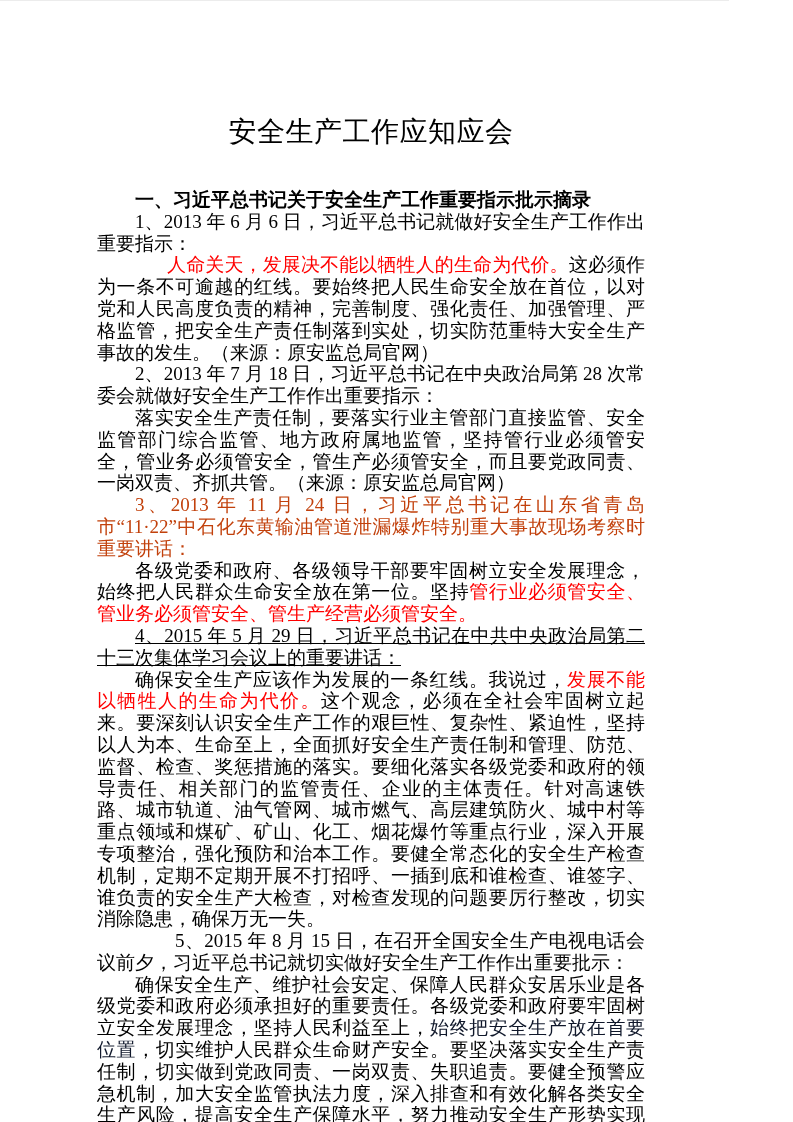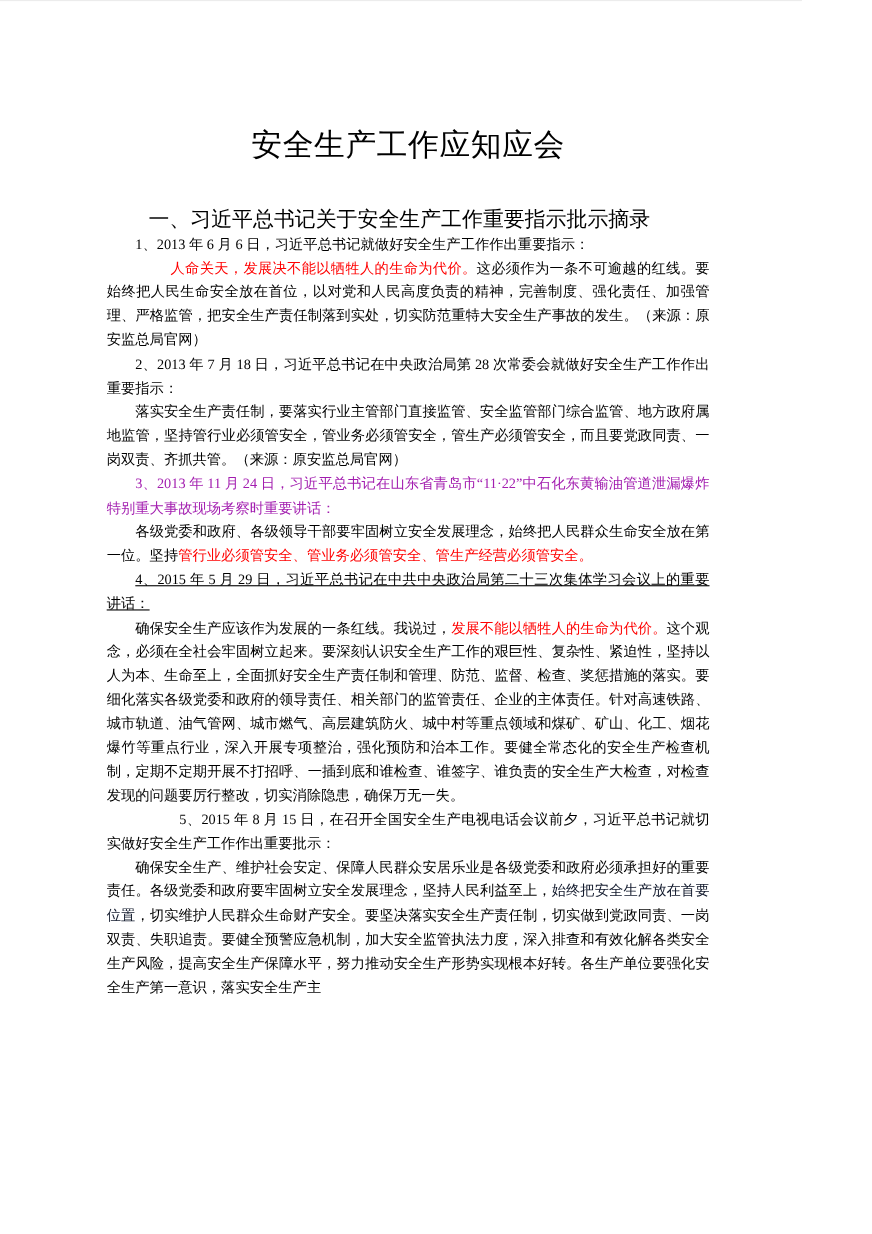--- a/index.html
+++ b/index.html
@@ -25,50 +25,50 @@
     font-family: "Liberation Sans", "DejaVu Sans", sans-serif;
     font-weight: 500;
     font-size: 28px;
     line-height: 40px;
     letter-spacing: 0.5px;
   }
   .section-heading {
     margin: 0;
     text-indent: 2em;
     font-family: "Liberation Sans", "DejaVu Sans", sans-serif;
-    font-weight: 400;
+    font-weight: 700;
     font-size: 19px;
     line-height: 21.8px;
     text-align: justify;
   }
   .para {
     margin: 0;
     text-indent: 2em;
-    font-size: 13px;
+    font-size: 19px;
     line-height: 21.8px;
     text-align: justify;
     text-justify: inter-ideograph;
   }
   .para span { display: inline; }
 </style>
 </head>
 <body>
 
 <div class="page">
   <h1 class="doc-title">安全生产工作应知应会</h1>
 
   <div>
     <p class="section-heading">一、习近平总书记关于安全生产工作重要指示批示摘录</p>
 
     <div>
         <p class="para"><span style="color: rgb(0, 0, 0);">1、2013 年 6 月 6 日，习近平总书记就做好安全生产工作作出重要指示：</span></p>
         <p class="para"><span style="color: rgb(255, 0, 0); margin-left: 32px;">人命关天，发展决不能以牺牲人的生命为代价。</span><span style="color: rgb(0, 0, 0);">这必须作为一条不可逾越的红线。要始终把人民生命安全放在首位，以对党和人民高度负责的精神，完善制度、强化责任、加强管理、严格监管，把安全生产责任制落到实处，切实防范重特大安全生产事故的发生。（来源：原安监总局官网）</span></p>
         <p class="para"><span style="color: rgb(0, 0, 0);">2、2013 年 7 月 18 日，习近平总书记在中央政治局第 28 次常委会就做好安全生产工作作出重要指示：</span></p>
         <p class="para"><span style="color: rgb(0, 0, 0); font-family: Liberation Serif, serif;">落实安全生产责任制，要落实行业主管部门直接监管、安全监管部门综合监管、地方政府属地监管，坚持管行业必须管安全，管业务必须管安全，管生产必须管安全，而且要党政同责、一岗双责、齐抓共管。（来源：原安监总局官网）</span></p>
-        <p class="para"><span style="color: #a21caf;">3、2013 年 11 月 24 日，习近平总书记在山东省青岛市“11·22”中石化东黄输油管道泄漏爆炸特别重大事故现场考察时重要讲话：</span></p>
+        <p class="para"><span style="color: #c2410c;">3、2013 年 11 月 24 日，习近平总书记在山东省青岛市“11·22”中石化东黄输油管道泄漏爆炸特别重大事故现场考察时重要讲话：</span></p>
         <p class="para"><span style="color: rgb(0, 0, 0);">各级党委和政府、各级领导干部要牢固树立安全发展理念，始终把人民群众生命安全放在第一位。坚持</span><span style="color: rgb(255, 0, 0);">管行业必须管安全、管业务必须管安全、管生产经营必须管安全。</span></p>
         <p class="para"><span style="color: rgb(0, 0, 0); text-decoration: underline;">4、2015 年 5 月 29 日，习近平总书记在中共中央政治局第二十三次集体学习会议上的重要讲话：</span></p>
         <p class="para"><span style="color: rgb(0, 0, 0);">确保安全生产应该作为发展的一条红线。我说过，</span><span style="color: rgb(255, 0, 0);">发展不能以牺牲人的生命为代价。</span><span style="color: rgb(0, 0, 0);">这个观念，必须在全社会牢固树立起来。要深刻认识安全生产工作的艰巨性、复杂性、紧迫性，坚持以人为本、生命至上，全面抓好安全生产责任制和管理、防范、监督、检查、奖惩措施的落实。要细化落实各级党委和政府的领导责任、相关部门的监管责任、企业的主体责任。针对高速铁路、城市轨道、油气管网、城市燃气、高层建筑防火、城中村等重点领域和煤矿、矿山、化工、烟花爆竹等重点行业，深入开展专项整治，强化预防和治本工作。要健全常态化的安全生产检查机制，定期不定期开展不打招呼、一插到底和谁检查、谁签字、谁负责的安全生产大检查，对检查发现的问题要厉行整改，切实消除隐患，确保万无一失。</span></p>
         <p class="para"><span style="color: rgb(0, 0, 0); margin-left: 40px;">5、2015 年 8 月 15 日，在召开全国安全生产电视电话会议前夕，习近平总书记就切实做好安全生产工作作出重要批示：</span></p>
         <p class="para"><span style="color: rgb(0, 0, 0);">确保安全生产、维护社会安定、保障人民群众安居乐业是各级党委和政府必须承担好的重要责任。各级党委和政府要牢固树立安全发展理念，坚持人民利益至上，</span><span style="color: #0f172a;">始终把安全生产放在首要位置</span><span style="color: rgb(0, 0, 0);">，切实维护人民群众生命财产安全。要坚决落实安全生产责任制，切实做到党政同责、一岗双责、失职追责。要健全预警应急机制，加大安全监管执法力度，深入排查和有效化解各类安全生产风险，提高安全生产保障水平，努力推动安全生产形势实现根本好转。各生产单位要强化安全生产第一意识，落实安全生产主</span></p>
       </div>
   </div>
 </div>
 
 </body></html>

